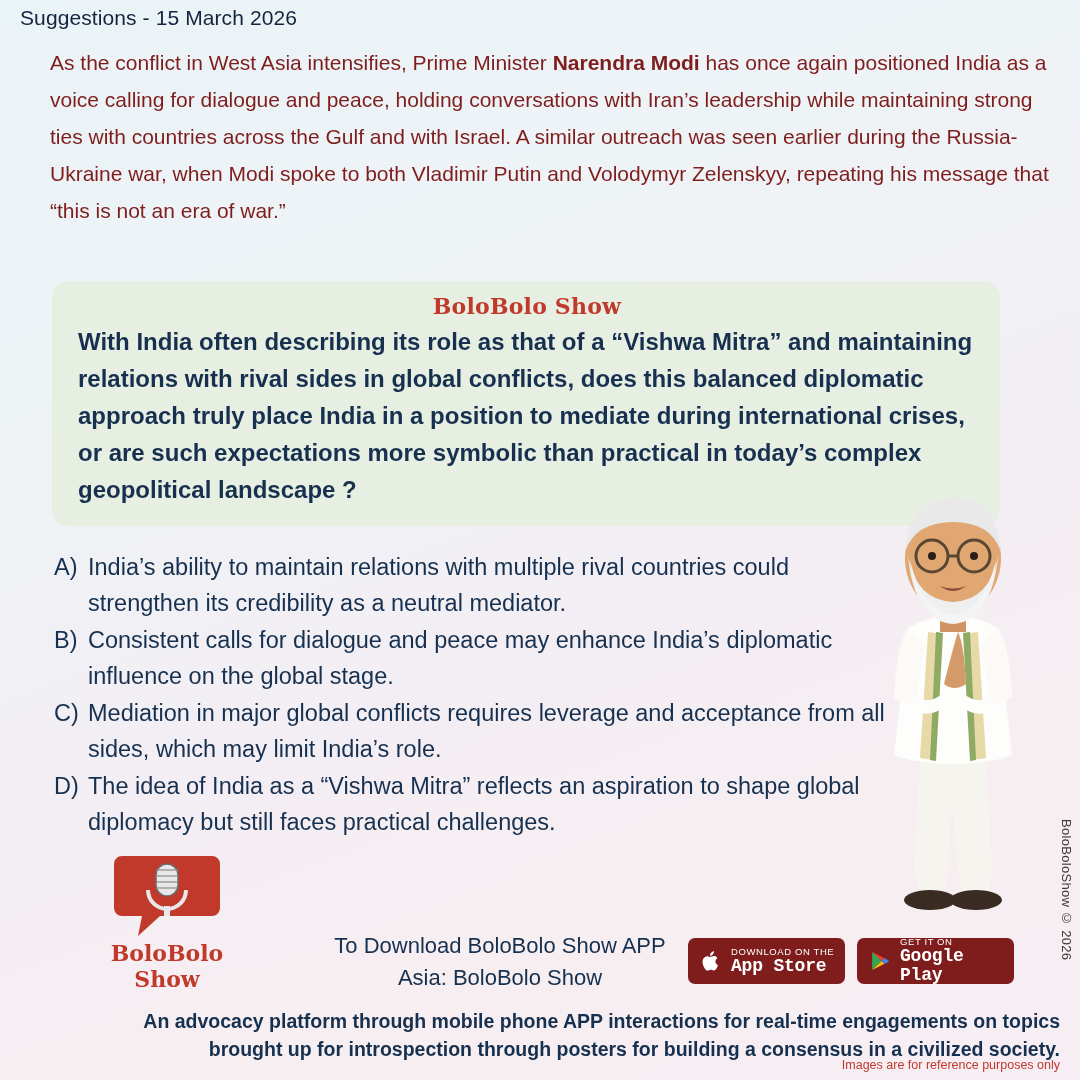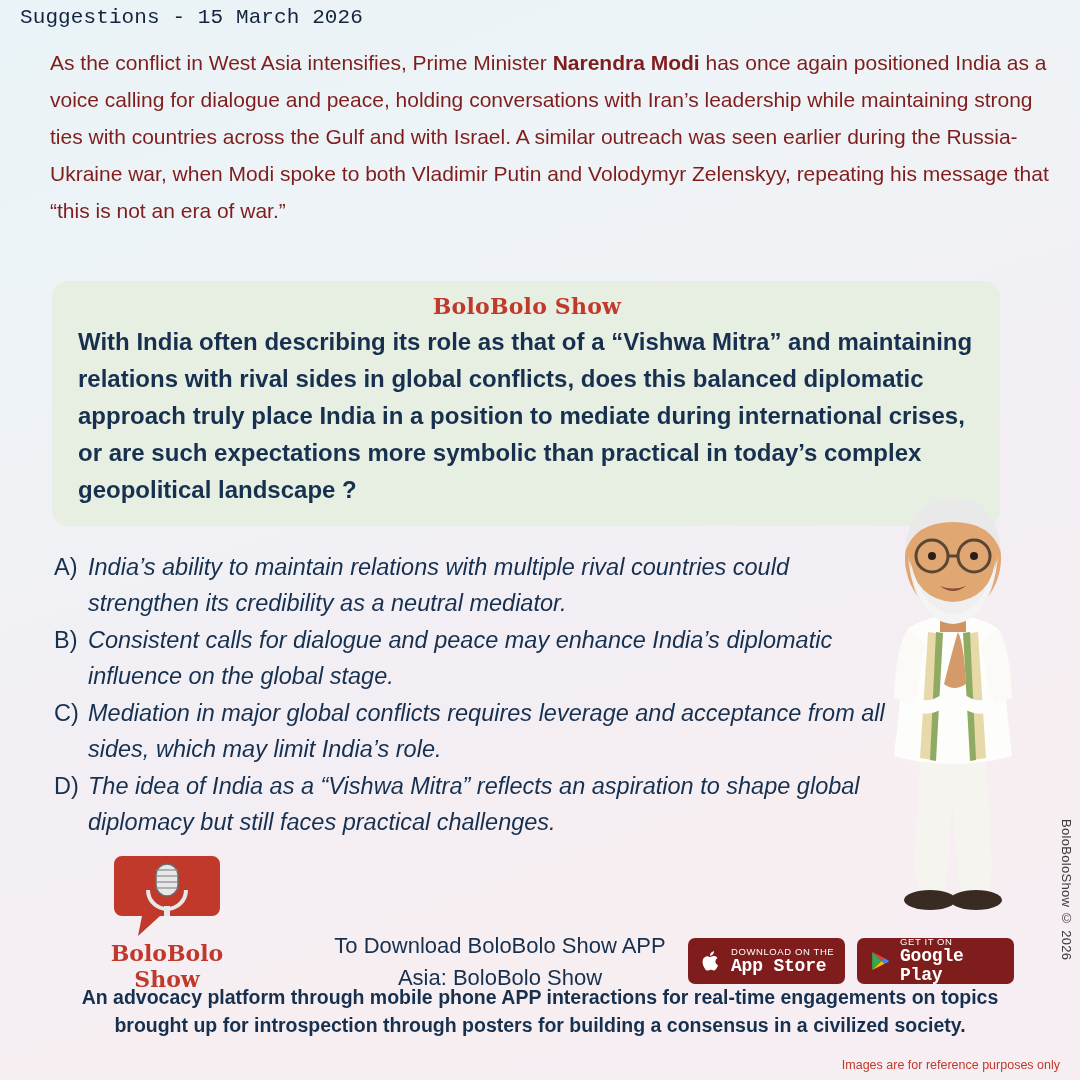--- a/index.html
+++ b/index.html
@@ -17,21 +17,20 @@
   }
 
   
   .header {
     position: absolute;
     top: 6px;
     left: 20px;
     font-size: 21px;
     color: #14243f;
     letter-spacing: 0.1px;
-    font-family: Liberation Mono, monospace;
   }
 
   
   .intro {
     position: absolute;
     top: 44px;
     left: 50px;
     width: 1000px;
     font-size: 21px;
     line-height: 37px;
@@ -78,21 +77,21 @@
   }
   .option {
     display: flex;
     margin-bottom: 1px;
   }
   .opt-key {
     width: 34px;
     flex: 0 0 34px;
     text-align: left;
   }
-  .opt-text { flex: 1; font-style: italic; }
+  .opt-text { flex: 1; }
 
   
   .modi {
     position: absolute;
     right: 22px;
     bottom: 150px;
     width: 210px;
     height: 470px;
   }
 
@@ -168,22 +167,22 @@
     display: block;
     letter-spacing: -0.2px;
     font-family: Liberation Mono, monospace;
   }
 
   
   .footer {
     position: absolute;
     left: 0;
     right: 0;
-    bottom: 41px;
-    text-align: center;
+    bottom: 17px;
+    text-align: right;
     font-size: 19.5px;
     font-weight: bold;
     line-height: 28px;
     color: #16304f;
     padding: 0 20px;
     box-sizing: border-box;
   }
   .disclaimer {
     position: absolute;
     right: 20px;

